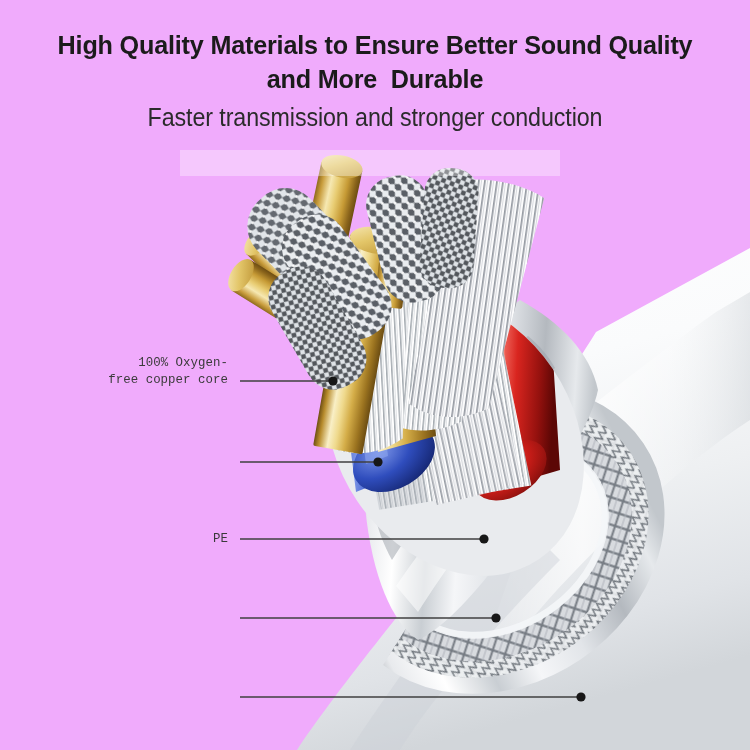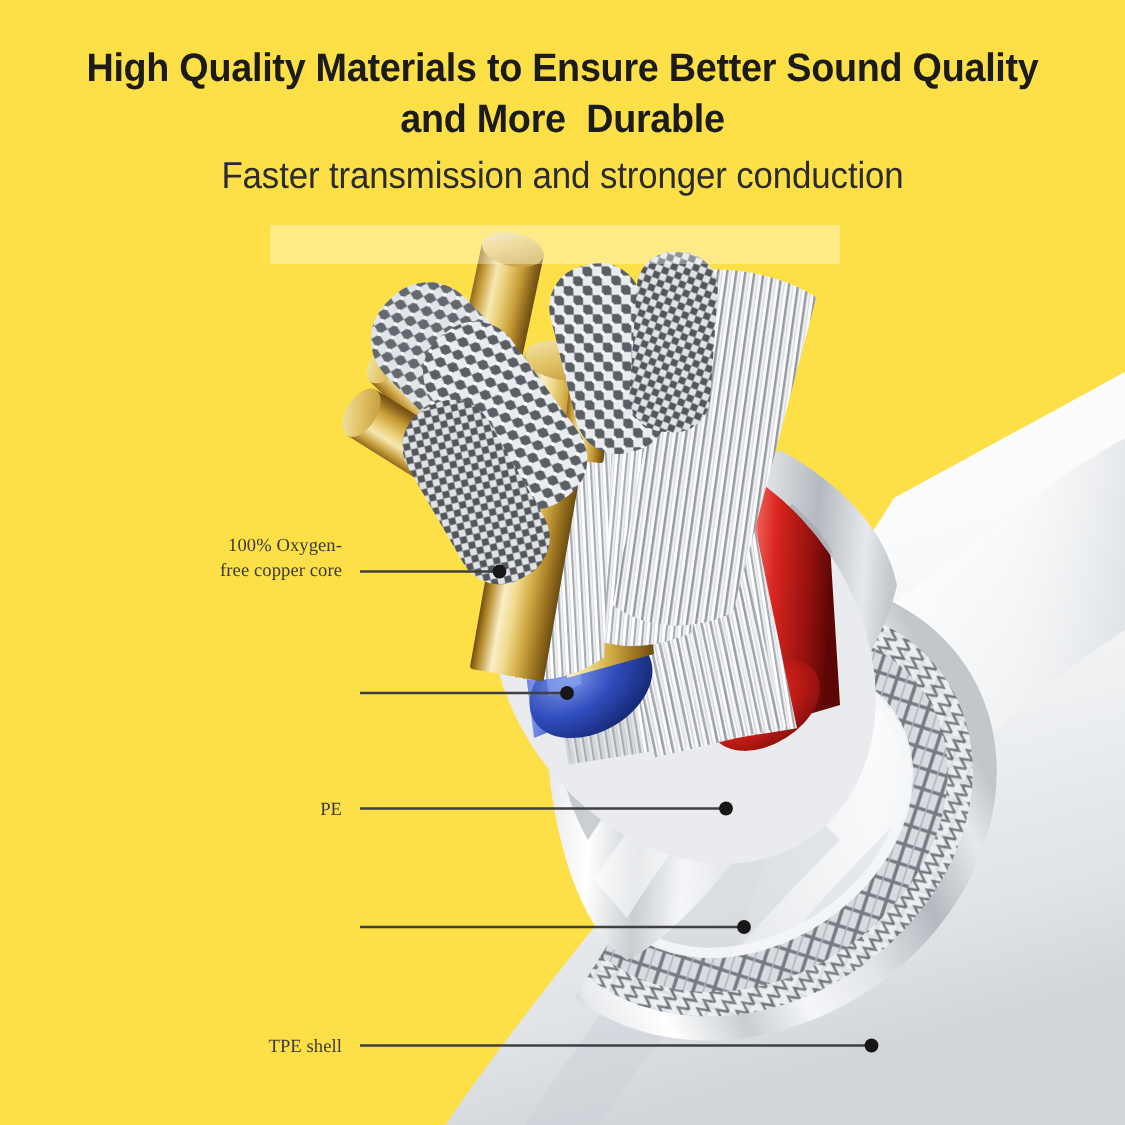--- a/index.html
+++ b/index.html
@@ -11,21 +11,21 @@
     width: 750px;
     height: 750px;
     overflow: hidden;
     font-family: "Liberation Sans", sans-serif;
     -webkit-font-smoothing: antialiased;
   }
   #page {
     position: relative;
     width: 750px;
     height: 750px;
-    background: #fde047;
+    background: #f0abfc;
   }
 
   
   .headline {
     position: absolute;
     left: 0;
     top: 28px;
     width: 750px;
     text-align: center;
     color: #1b1b1b;
@@ -62,21 +62,21 @@
     width: 750px;
     height: 750px;
   }
   #cable-svg { display: block; }
 
   
   .callout-label {
     position: absolute;
     text-align: right;
     color: #3a3a3a;
-    font-family: Liberation Serif, serif;
+    font-family: Liberation Mono, monospace;
     font-size: 12.4px;
     line-height: 17px;
     letter-spacing: 0.05px;
     white-space: pre-line;
   }
   #label-copper { left: 28px; top: 355px; width: 200px; }
   #label-pvc    { left: 28px; top: 454px; width: 200px; }
   #label-pe     { left: 28px; top: 531px; width: 200px; }
   #label-shield { left: 28px; top: 610px; width: 200px; }
   #label-tpe    { left: 28px; top: 689px; width: 200px; }
@@ -404,15 +404,14 @@
     </svg>
   </div>
 
   <div class="callout-label" id="label-copper">100% Oxygen-
 free copper core</div>
 
 
   <div class="callout-label" id="label-pe">PE</div>
 
 
-  <div class="callout-label" id="label-tpe">TPE shell</div>
 
 </div>
 
 </body></html>

